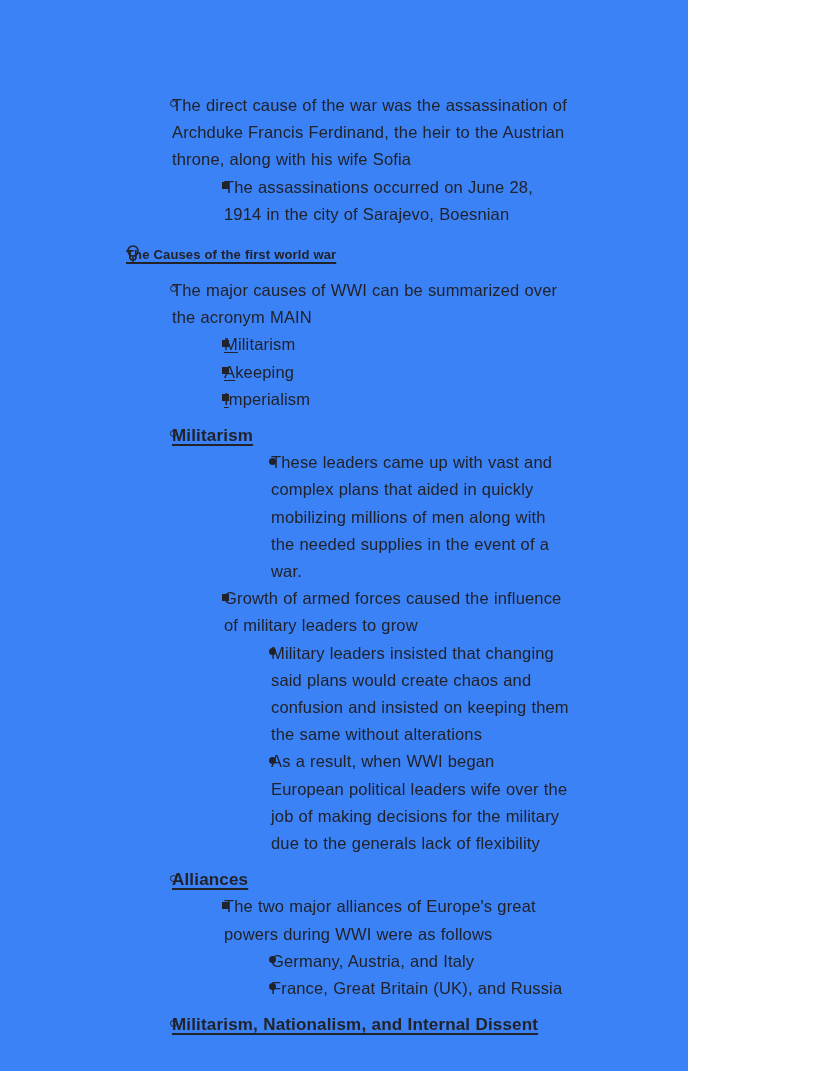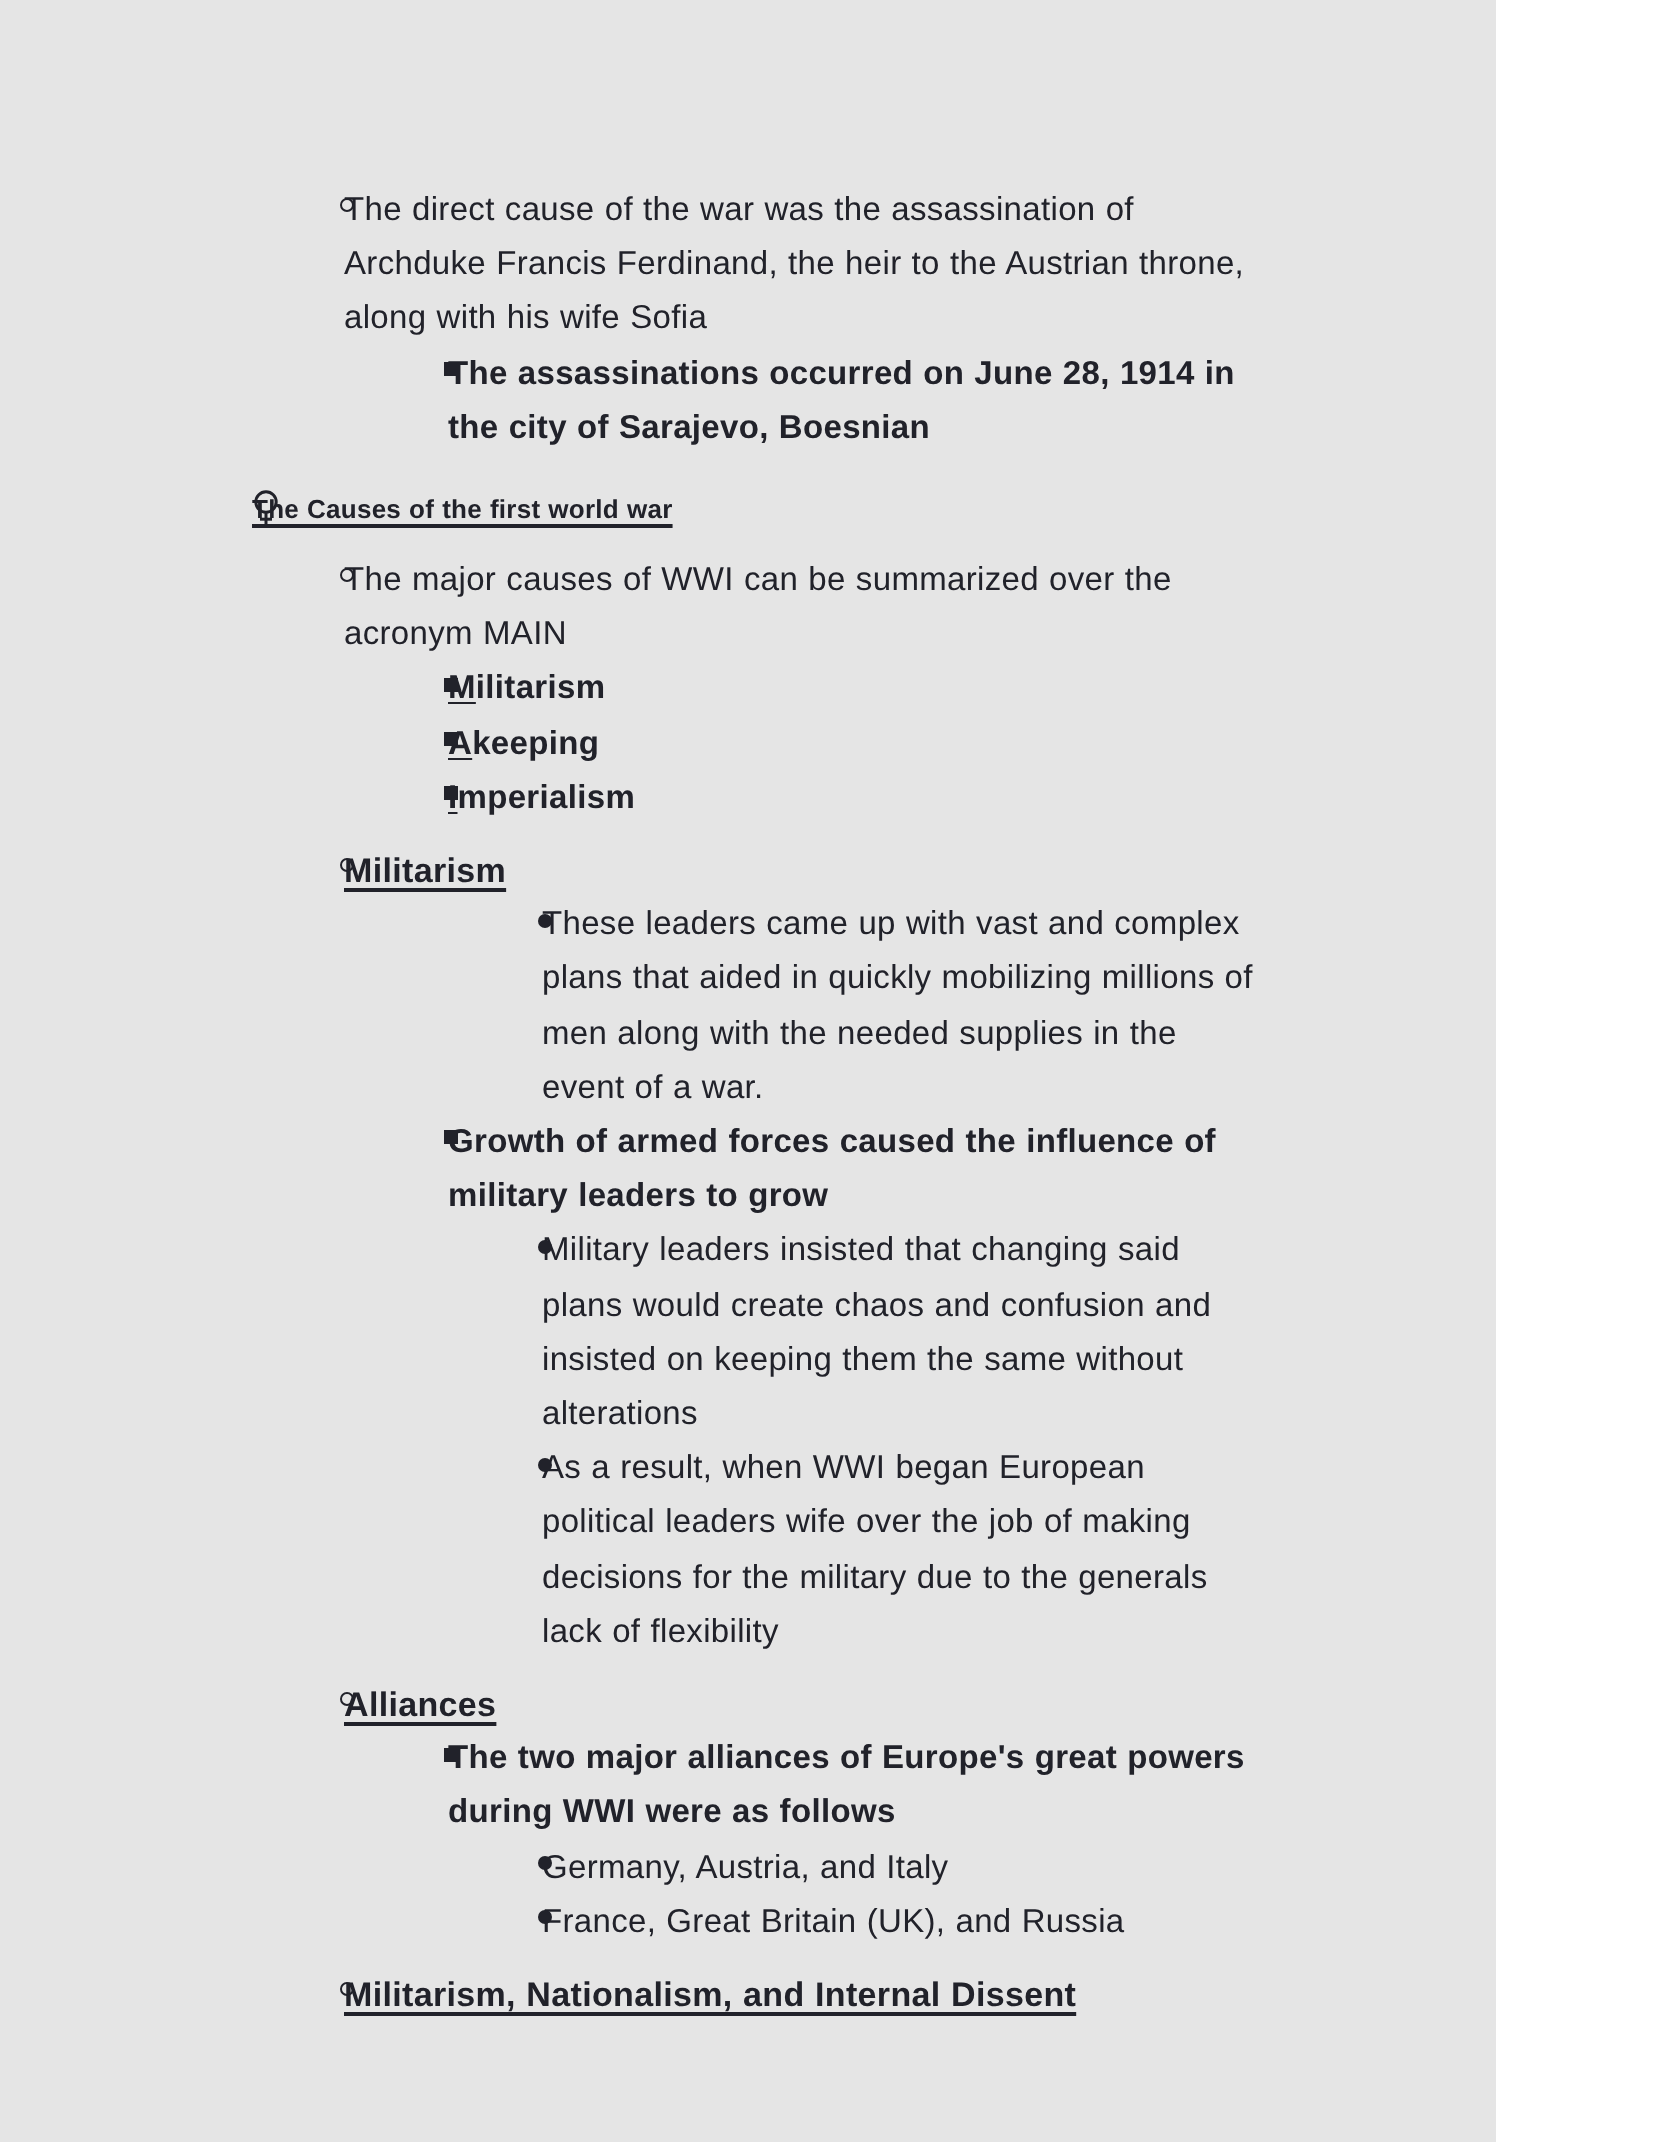--- a/index.html
+++ b/index.html
@@ -11,23 +11,23 @@
     height: 1071px;
     background: #ffffff;
     font-family: "Liberation Sans", sans-serif;
     color: #21222a;
     -webkit-font-smoothing: antialiased;
     overflow: hidden;
   }
 
   .page {
     position: relative;
-    width: 748px;
+    width: 688px;
     height: 1071px;
-    background: #e5e5e5;
+    background: #3b82f6;
     box-sizing: border-box;
     padding: 92px 118px 0 118px;
   }
 
   .outline { display: block; }
 
   
   .row {
     position: relative;
     display: block;
@@ -49,21 +49,21 @@
     display: block;
     line-height: 27.2px;
     font-size: 16.5px;
     letter-spacing: 0.01em;
     word-spacing: 0.02em;
   }
 
   
   .lvl-head { padding-left: 8px;  margin-top: 12px; }
   .lvl-1    { padding-left: 54px; }
-  .lvl-2    { padding-left: 106px; font-weight: bold; }
+  .lvl-2    { padding-left: 106px; }
   .lvl-3    { padding-left: 153px; }
 
   .lvl-1 > .marker { left: 52px; }
   .lvl-2 > .marker { left: 104px; }
   .lvl-3 > .marker { left: 151px; }
 
   .lvl-head > .marker { left: 6px; }
 
   
   .lvl-1 > .rtext { max-width: 528px; }

